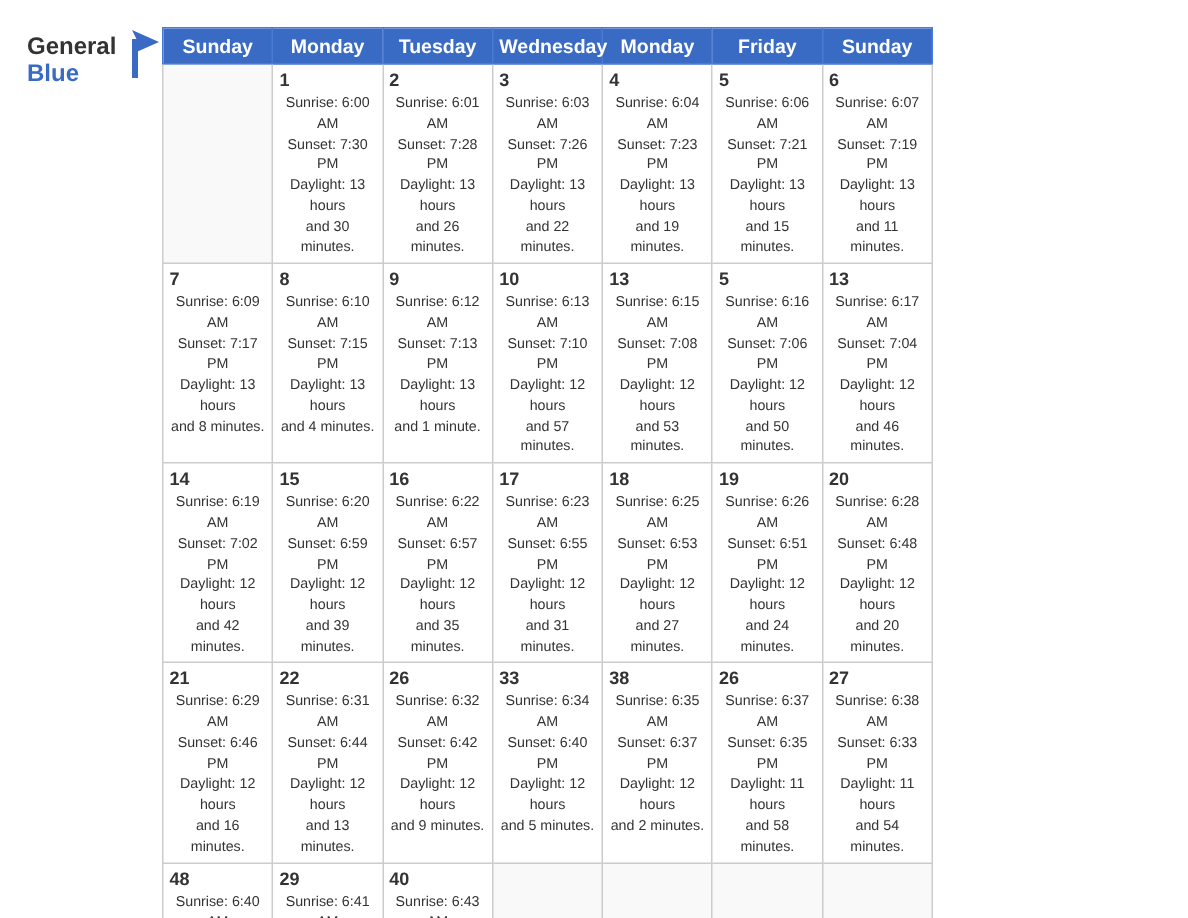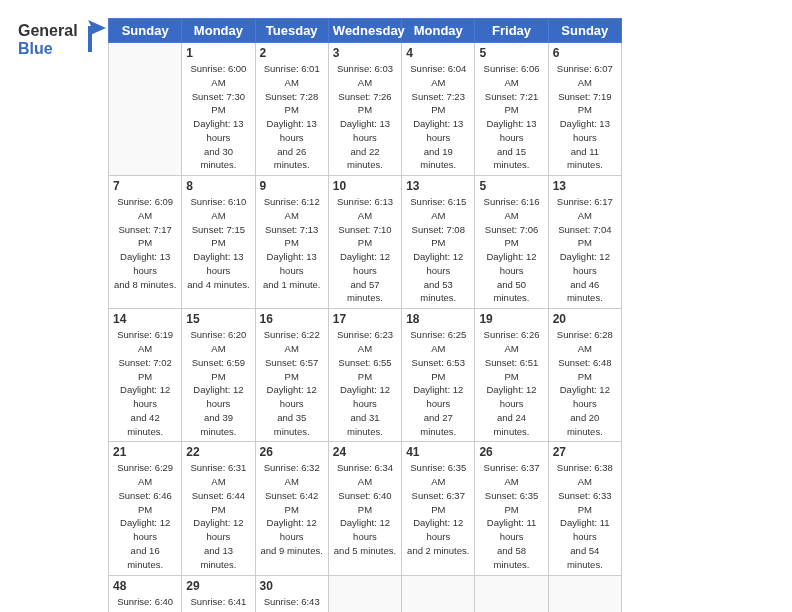--- a/index.html
+++ b/index.html
@@ -215,25 +215,25 @@
           </td>
           <td>
             <span class="day-number">22</span>
             <div class="day-info">Sunrise: 6:31 AM<br>Sunset: 6:44 PM<br>Daylight: 12 hours<br>and 13 minutes.</div>
           </td>
           <td>
             <span class="day-number">26</span>
             <div class="day-info">Sunrise: 6:32 AM<br>Sunset: 6:42 PM<br>Daylight: 12 hours<br>and 9 minutes.</div>
           </td>
           <td>
-            <span class="day-number">24</span>
+            <span class="day-number">33</span>
             <div class="day-info">Sunrise: 6:34 AM<br>Sunset: 6:40 PM<br>Daylight: 12 hours<br>and 5 minutes.</div>
           </td>
           <td>
-            <span class="day-number">41</span>
+            <span class="day-number">38</span>
             <div class="day-info">Sunrise: 6:35 AM<br>Sunset: 6:37 PM<br>Daylight: 12 hours<br>and 2 minutes.</div>
           </td>
           <td>
             <span class="day-number">26</span>
             <div class="day-info">Sunrise: 6:37 AM<br>Sunset: 6:35 PM<br>Daylight: 11 hours<br>and 58 minutes.</div>
           </td>
           <td>
             <span class="day-number">27</span>
             <div class="day-info">Sunrise: 6:38 AM<br>Sunset: 6:33 PM<br>Daylight: 11 hours<br>and 54 minutes.</div>
           </td>
@@ -241,21 +241,21 @@
         <tr class="last-row">
           <td>
             <span class="day-number">48</span>
             <div class="day-info">Sunrise: 6:40 AM<br>Sunset: 6:31 PM<br>Daylight: 11 hours<br>and 50 minutes.</div>
           </td>
           <td>
             <span class="day-number">29</span>
             <div class="day-info">Sunrise: 6:41 AM<br>Sunset: 6:29 PM<br>Daylight: 11 hours<br>and 47 minutes.</div>
           </td>
           <td>
-            <span class="day-number">30</span>
+            <span class="day-number">40</span>
             <div class="day-info">Sunrise: 6:43 AM<br>Sunset: 6:27 PM<br>Daylight: 11 hours<br>and 43 minutes.</div>
           </td>
           <td class="empty-cell"></td>
           <td class="empty-cell"></td>
           <td class="empty-cell"></td>
           <td class="empty-cell"></td>
         </tr>
       </tbody>
   </table>
 </div>

